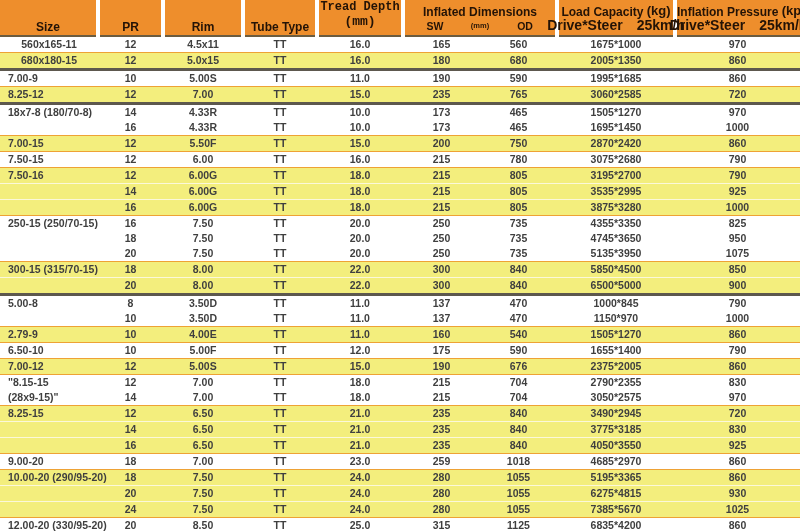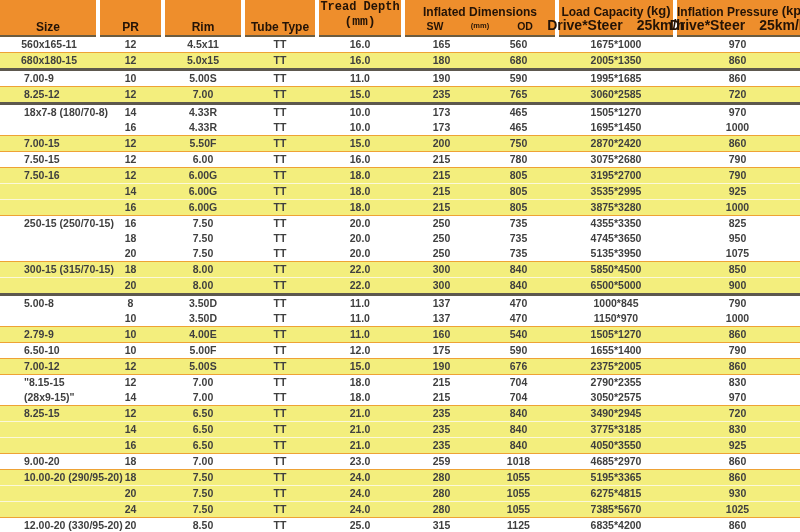--- a/index.html
+++ b/index.html
@@ -31,21 +31,21 @@
   .hsub .seg{width:40%;text-align:center;}
   .hsub .segu{width:20%;text-align:center;font-size:7.5px;line-height:13px;}
   .hsub2{display:flex;justify-content:center;gap:14px;font-size:14px;line-height:13px;}
   
   td{
     height:15px;padding:0;
     font-size:10.5px;font-weight:700;color:#3f3f3f;
     text-align:center;white-space:nowrap;overflow:visible;
     line-height:15px;
   }
-  td.size{text-align:left;padding-left:24px;}
+  td.size{text-align:left;padding-left:8px;}
   td.size.ctr{text-align:center;padding-left:0;}
   tr.y td{background:var(--row-highlight,#f3ee7d);}
   tr.lt-orange td{border-top:1px solid var(--sep-orange,#eea235);}
   tr.lt-white td{border-top:1px solid #fbf8da;}
   tr.sep td{border-top:3px solid var(--sep-dark,#5d584e);}
   tbody tr:last-child td{border-bottom:2px solid #8d8d8f;}
 </style>
 </head>
 <body>
 

